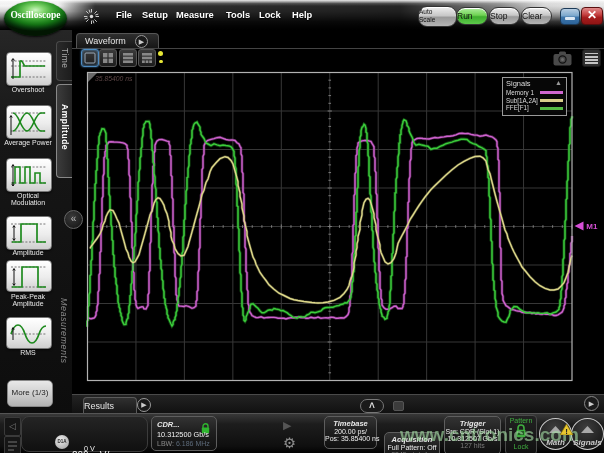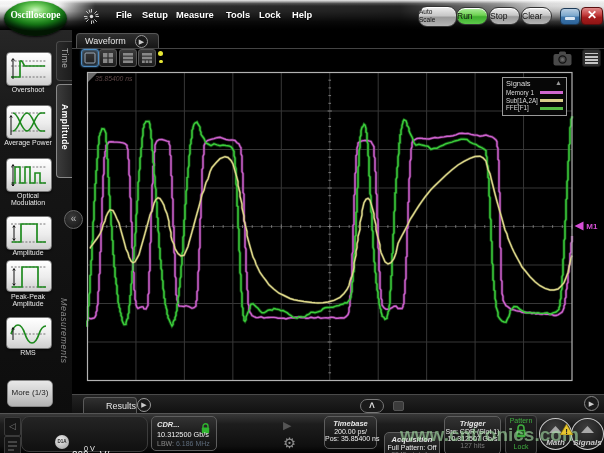--- a/index.html
+++ b/index.html
@@ -67,21 +67,21 @@
   #legend .chev{position:absolute;right:4px;top:1px;font-size:7px;color:#999;}
   .lrow{position:absolute;left:3px;font-size:6.3px;white-space:nowrap;}
   .lbar{position:absolute;left:37px;width:23px;height:3px;}
   
   #m1{left:502px;top:191px;z-index:9;color:#d54fd5;font-size:8px;font-weight:bold;}
   
   #resultsbar{left:72px;top:394px;width:532px;height:19px;background:linear-gradient(180deg,#232323,#101010);
     border-top:1px solid #4a4a4a;}
   #rtab{left:11px;top:2px;width:52px;height:16px;background:linear-gradient(180deg,#303030,#171717);
     border:1px solid #5a5a5a;border-bottom:none;border-radius:4px 4px 0 0;color:#e5e5e5;
-    font-size:9px;line-height:16px;text-align:right;}
+    font-size:9px;line-height:16px;text-align:left;}
   #rplay{left:65px;top:3px;width:12px;height:12px;border-radius:50%;border:1px solid #999;
     background:#1a1a1a;color:#ccc;font-size:7px;text-align:center;line-height:12px;}
   #rchev{left:288px;top:4px;width:22px;height:12px;border-radius:7px;border:1px solid #777;
     background:#1a1a1a;color:#ddd;font-size:10px;font-weight:bold;text-align:center;line-height:12px;}
   #ricon{left:321px;top:6px;width:9px;height:8px;border-radius:2px;background:#3c3c3c;border:1px solid #555;}
   #rplay2{left:512px;top:1px;width:13px;height:13px;border-radius:50%;border:1px solid #888;
     background:#1a1a1a;color:#ccc;font-size:7px;text-align:center;line-height:13px;}
   
   #bottombar{left:0;top:413px;width:604px;height:40px;
     background:linear-gradient(180deg,#383838 0%,#1d1d1d 25%,#0f0f0f 80%,#000 100%);border-top:1px solid #555;}

